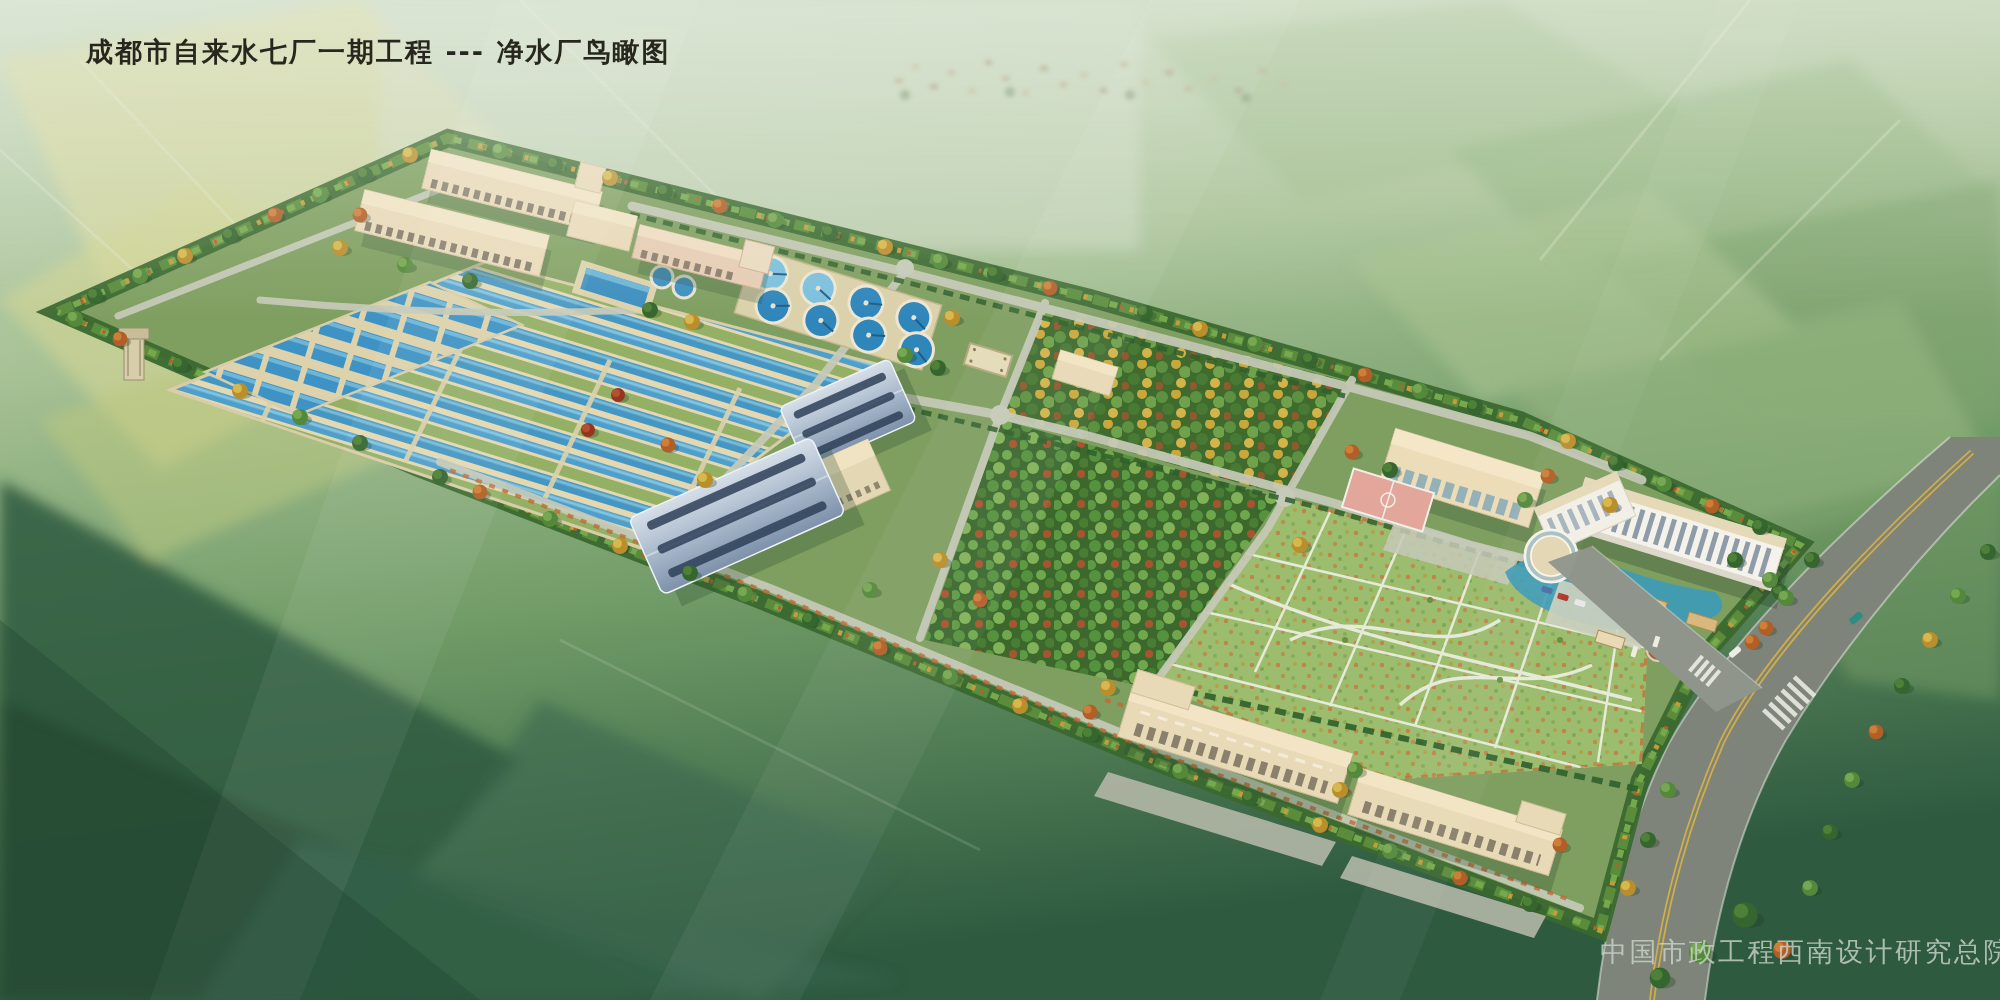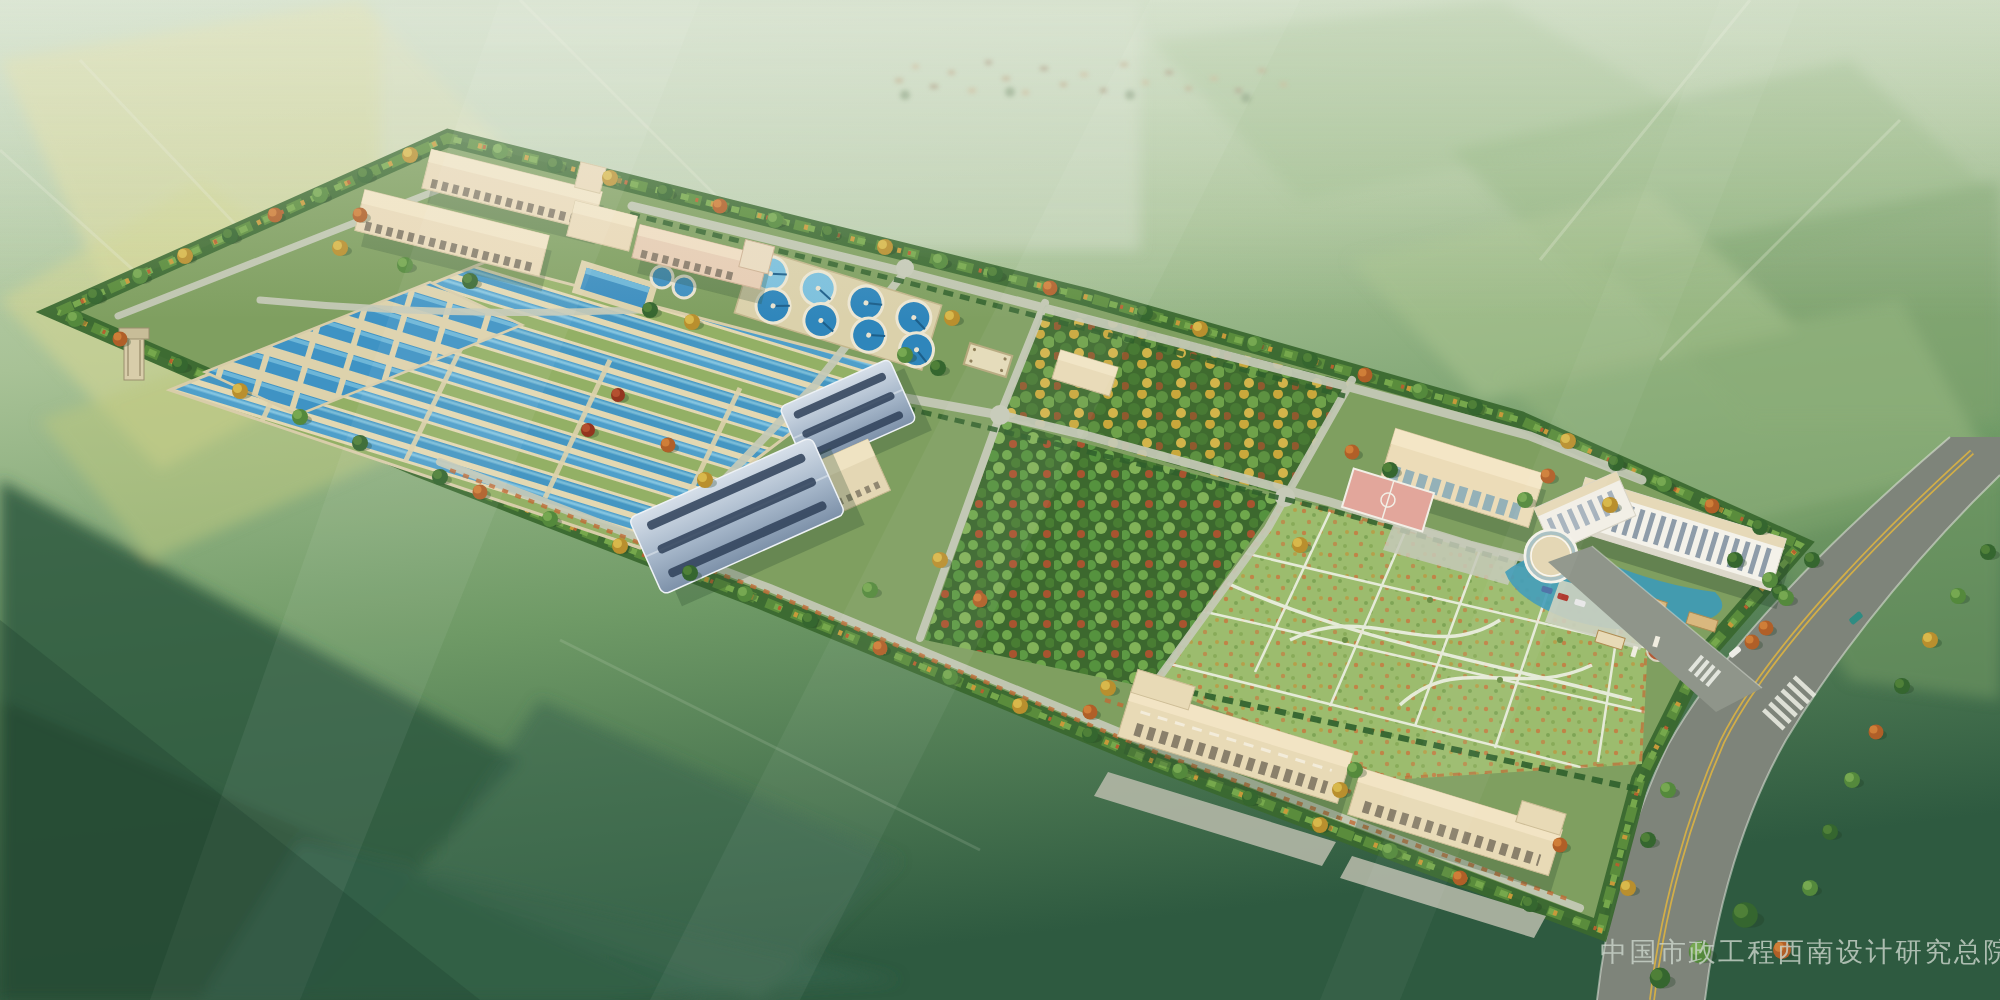--- a/index.html
+++ b/index.html
@@ -553,14 +553,15 @@
 
 <g>
   <rect width="2000" height="320" fill="url(#mist)" opacity=".55"></rect>
   <polygon points="500,0 700,0 300,1000 150,1000" fill="#ffffff" opacity=".06"></polygon>
   <polygon points="1150,0 1300,0 800,1000 650,1000" fill="#ffffff" opacity=".05"></polygon>
   <polygon points="1720,0 1800,0 1400,1000 1320,1000" fill="#ffffff" opacity=".04"></polygon>
   <polygon points="0,620 480,1000 0,1000" fill="#1d4030" opacity=".3"></polygon>
 </g>
 </svg>
 
+<div class="title">成都市自来水七厂一期工程 --- 净水厂鸟瞰图</div>
 <div class="watermark">中国市政工程西南设计研究总院</div>
 </div>
 
 </body></html>

